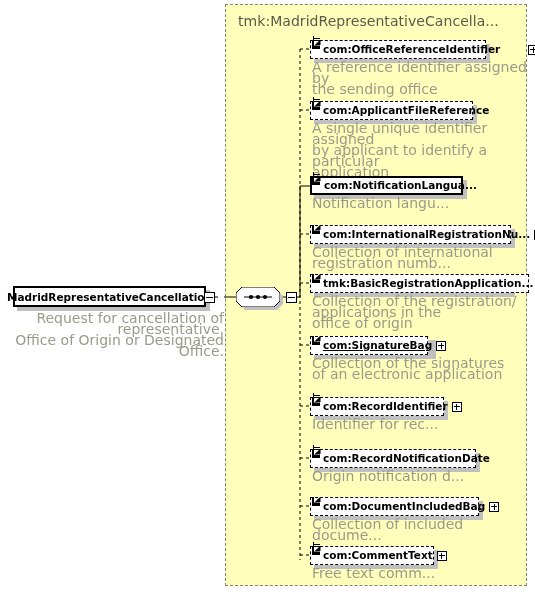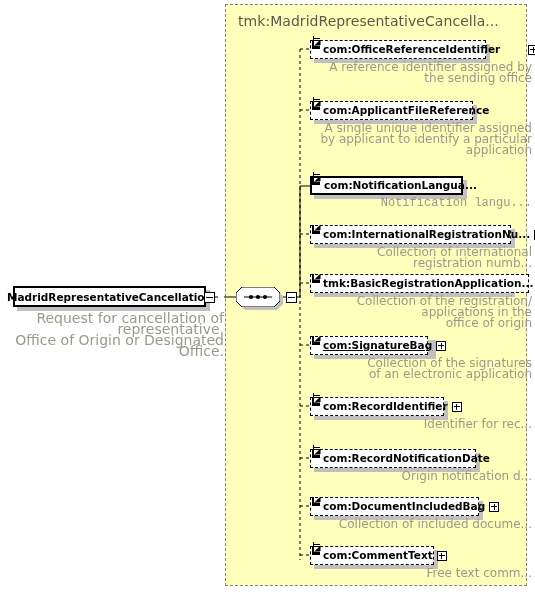--- a/index.html
+++ b/index.html
@@ -237,25 +237,24 @@
   .ref-arrow {
     position: absolute;
     left: 2px;
     bottom: -3px;
     width: 9px;
     height: 9px;
   }
 
   .node-annot {
     position: absolute;
-    font-size: 12px;
+    font-size: 14px;
     line-height: 11px;
     color: #9a9a8a;
     white-space: pre-line;
-    text-align: right;
   }
 </style>
 </head>
 <body>
 
 <div id="canvas">
 
   <div class="group-box">
     <div class="group-title">tmk:MadridRepresentativeCancella...</div>
   </div>
@@ -356,21 +355,21 @@
           <i></i>
           <i></i>
           <i></i>
         </div>
         <div class="ref-arrow"><svg width="9" height="9" viewBox="0 0 9 9">
             <path d="M0 9 L0 0 L2 0 L2 5.5 L8 5.5 L8 9 Z" fill="#000"></path>
             <path d="M3.5 5 L8.5 0.2 L8.5 5 Z" fill="#000"></path>
             <line x1="3.5" y1="5.2" x2="8.2" y2="0.6" stroke="#000" stroke-width="1.2"></line>
           </svg></div>
       </div>
-      <div class="node-annot" style="left: 312px; top: 198px; width: 220px; font-family: Liberation Mono, monospace;">Notification langu...</div>
+      <div class="node-annot" style="left: 312px; top: 198px; width: 220px;">Notification langu...</div>
       <div class="node" style="left: 310px; top: 225px; width: 201px;">
         <div class="node-shadow" style="width: 201px;"></div>
         <div class="node-box optional" style="width: 201px;">
           <span class="node-label">com:InternationalRegistrationNu...</span>
           <span class="plus-box"></span>
         </div>
         <div class="ref-arrow"><svg width="9" height="9" viewBox="0 0 9 9">
             <path d="M0 9 L0 0 L2 0 L2 5.5 L8 5.5 L8 9 Z" fill="#000"></path>
             <path d="M3.5 5 L8.5 0.2 L8.5 5 Z" fill="#000"></path>
             <line x1="3.5" y1="5.2" x2="8.2" y2="0.6" stroke="#000" stroke-width="1.2"></line>

